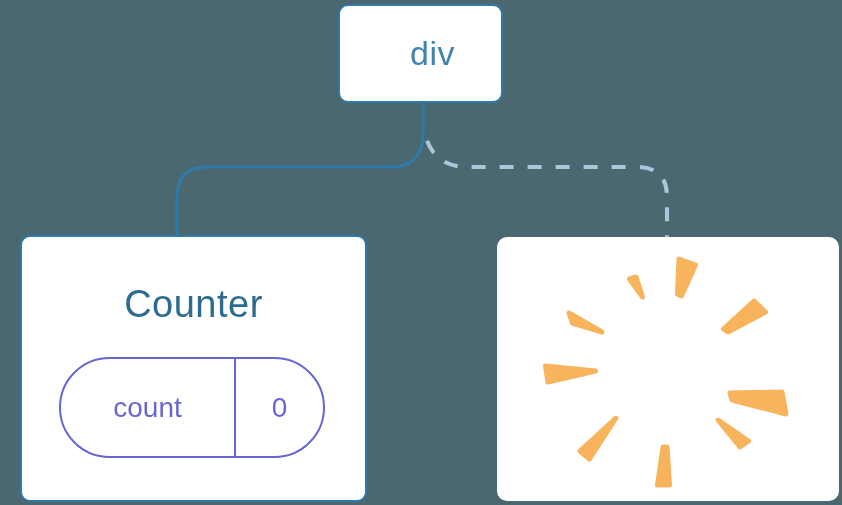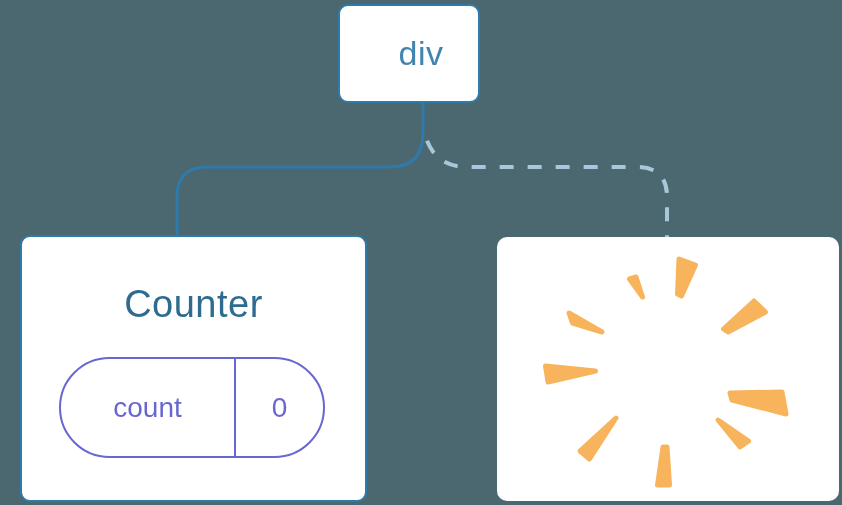--- a/index.html
+++ b/index.html
@@ -16,21 +16,21 @@
   *{margin:0;padding:0;box-sizing:border-box;}
   html,body{width:842px;height:505px;overflow:hidden;}
   body{
     background:var(--background);
     font-family:"Liberation Sans","DejaVu Sans",sans-serif;
   }
   .canvas{position:relative;width:842px;height:505px;background:var(--background);}
   .edges{position:absolute;left:0;top:0;width:842px;height:505px;}
 
   .node-root{
-    position:absolute;left:338px;top:4px;width:142px;height:99px;
+    position:absolute;left:338px;top:4px;width:165px;height:99px;
     background:var(--card-bg);
     border:2.5px solid var(--node-border);
     border-radius:10px;
     display:flex;align-items:center;justify-content:center;padding-left:24px;
   }
   .node-root .label{
     color:var(--root-label);
     font-size:34px;font-weight:500;letter-spacing:.5px;
   }
 

